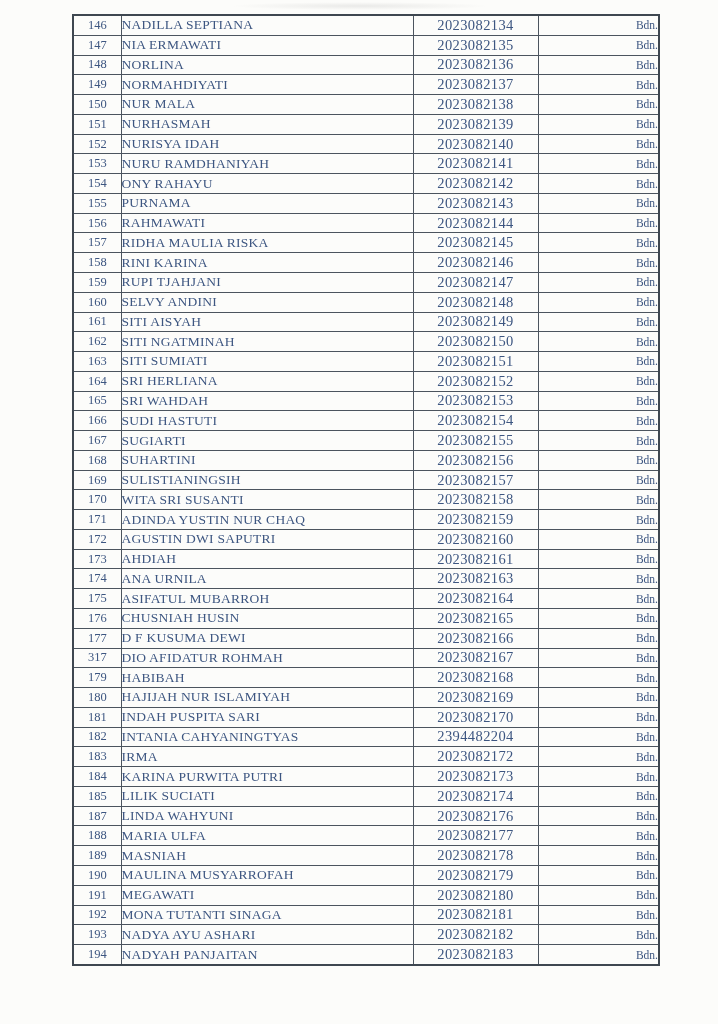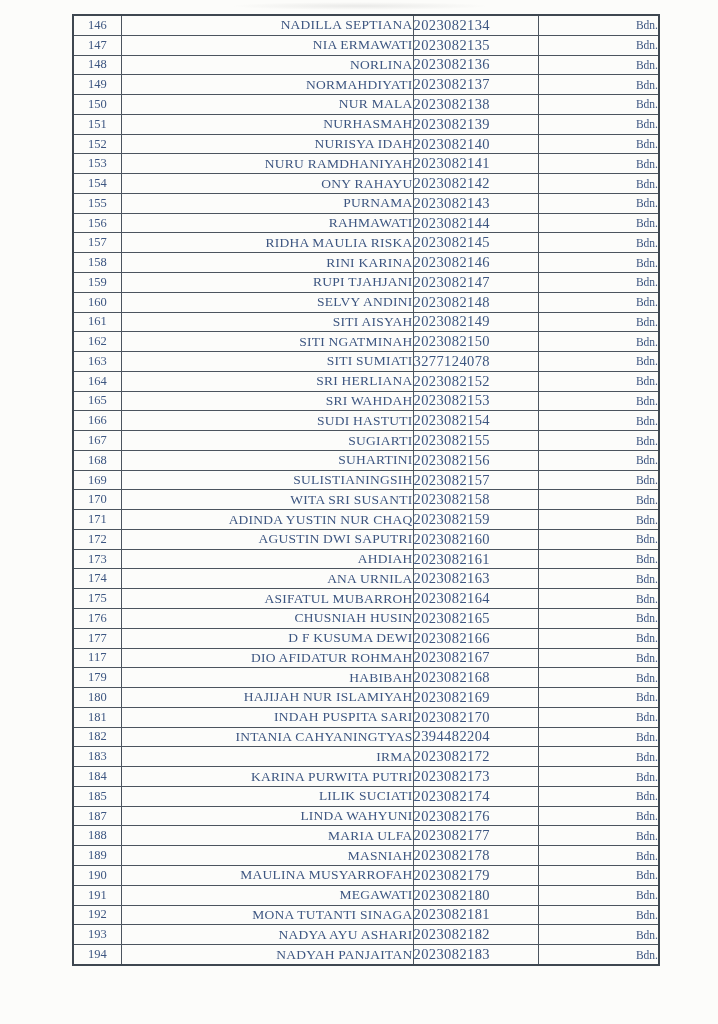--- a/index.html
+++ b/index.html
@@ -43,26 +43,27 @@
     vertical-align: middle;
   }
   table.roster {
     border: 2px solid var(--line-outer, #3e4750);
   }
   td.c-no {
     text-align: center;
     font-size: 12.5px;
   }
   td.c-name {
-    text-align: right;
+    text-align: left;
     padding-left: 4px;
     font-size: 13.5px;
     letter-spacing: 0.25px;
   }
   td.c-id {
+    text-align: center;
     font-size: 14.5px;
     letter-spacing: 0.4px;
   }
   td.c-status {
     text-align: right;
     font-size: 11.5px;
   }
 </style>
 </head>
 <body>
@@ -176,21 +177,21 @@
     </tr>
         <tr>
       <td class="c-no">162</td>
       <td class="c-name">SITI NGATMINAH</td>
       <td class="c-id">2023082150</td>
       <td class="c-status">Bdn.</td>
     </tr>
         <tr>
       <td class="c-no">163</td>
       <td class="c-name">SITI SUMIATI</td>
-      <td class="c-id">3277124078</td>
+      <td class="c-id">2023082151</td>
       <td class="c-status">Bdn.</td>
     </tr>
         <tr>
       <td class="c-no">164</td>
       <td class="c-name">SRI HERLIANA</td>
       <td class="c-id">2023082152</td>
       <td class="c-status">Bdn.</td>
     </tr>
         <tr>
       <td class="c-no">165</td>
@@ -264,21 +265,21 @@
       <td class="c-id">2023082165</td>
       <td class="c-status">Bdn.</td>
     </tr>
         <tr>
       <td class="c-no">177</td>
       <td class="c-name">D F KUSUMA DEWI</td>
       <td class="c-id">2023082166</td>
       <td class="c-status">Bdn.</td>
     </tr>
         <tr>
-      <td class="c-no">117</td>
+      <td class="c-no">317</td>
       <td class="c-name">DIO AFIDATUR ROHMAH</td>
       <td class="c-id">2023082167</td>
       <td class="c-status">Bdn.</td>
     </tr>
         <tr>
       <td class="c-no">179</td>
       <td class="c-name">HABIBAH</td>
       <td class="c-id">2023082168</td>
       <td class="c-status">Bdn.</td>
     </tr>

